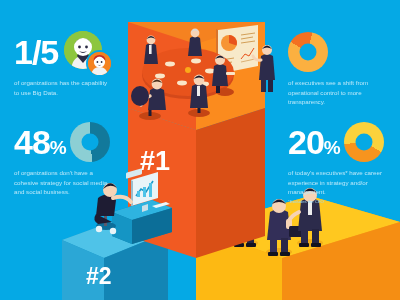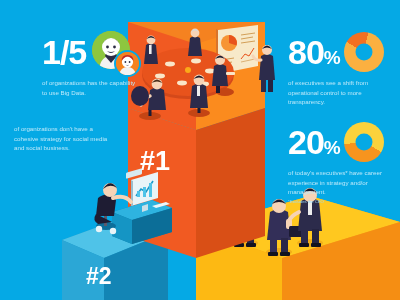--- a/index.html
+++ b/index.html
@@ -287,21 +287,21 @@
         <path d="M96 214 q-4 6 2 10 l14 -2" fill="#1E1C33"></path>
         <circle cx="99" cy="229" r="3.2" fill="#E9F4F8"></circle>
         <circle cx="113" cy="231" r="3.2" fill="#E9F4F8"></circle>
       </g>
     </g>
 
     <text x="140" y="170" font-family="Liberation Sans, sans-serif" font-size="27" font-weight="bold" fill="#FFFFFF">#1</text>
     <text x="86" y="284" font-family="Liberation Sans, sans-serif" font-size="23" font-weight="bold" fill="#FFFFFF">#2</text>
   </svg>
 
-  <div class="stat" style="left:14px; top:30px;margin-left:28px;">
+  <div class="stat" style="left:14px; top:30px;">
     <div class="stat-row">
       <div class="stat-num">1/5</div>
       <div class="avatar-group">
         <div class="av av-big">
           <svg viewBox="0 0 38 38" width="38" height="38">
             <circle cx="19" cy="19" r="19" fill="#8DC63F"></circle>
             <path d="M7 38 q2 -13 12 -13 q10 0 12 13z" fill="#F2F2F2"></path>
             <path d="M13 25 l6 7 6 -7 -2 -4 -8 0z" fill="#2B2B45"></path>
             <circle cx="19" cy="16" r="9" fill="#FFFFFF"></circle>
             <path d="M10 13 q9 -12 18 0 q-4 -6 -9 -6 q-5 0 -9 6z" fill="#2B2B45"></path>
@@ -320,28 +320,31 @@
             <circle cx="13.6" cy="10" r="0.9" fill="#2B2B45"></circle>
             <path d="M9.5 12.6 q2 2.2 4 0 q-2 1.2 -4 0z" fill="#2B2B45"></path>
           </svg>
         </div>
       </div>
     </div>
     <div class="stat-desc">of organizations has the capability to use Big Data.</div>
   </div>
 
   <div class="stat" style="left:14px; top:120px;">
+    <div class="stat-row">
+      <div class="stat-num">
+        <span>48</span><span class="pct">%</span>
+      </div>
+      <div class="donut" style="background: conic-gradient(#12799B 0% 48%, #8CCFD4 48% 100%);"></div>
+    </div>
     <div class="stat-desc">of organizations don't have a cohesive strategy for social media and social business.</div>
   </div>
 
   <div class="stat right" style="left:288px; top:30px;">
     <div class="stat-row">
-      <div class="stat-num">
-        <span>80</span><span class="pct">%</span>
-      </div>
       <div class="donut" style="background: conic-gradient(from -60deg, #F37021 0% 20%, #FBB040 20% 100%);"></div>
     </div>
     <div class="stat-desc">of executives see a shift from operational control to more transparency.</div>
   </div>
 
   <div class="stat right" style="left:288px; top:120px;">
     <div class="stat-row">
       <div class="stat-num">
         <span>20</span><span class="pct">%</span>
       </div>

